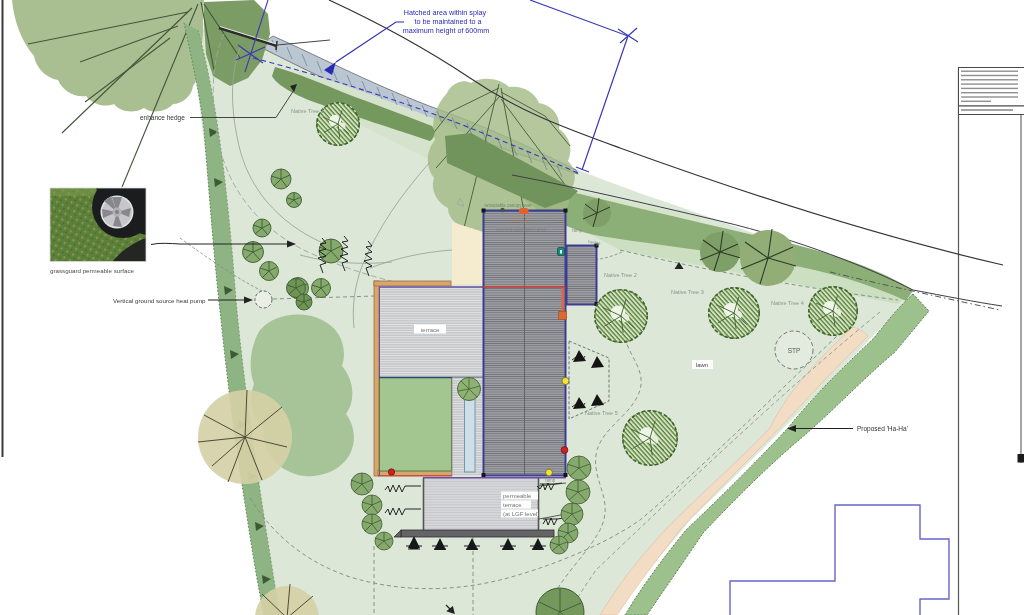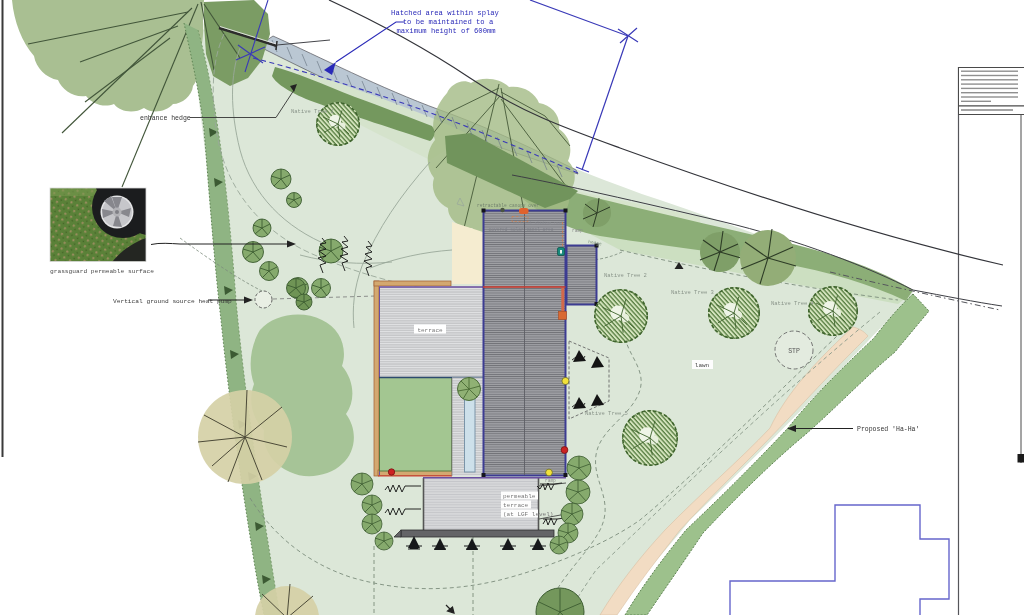--- a/index.html
+++ b/index.html
@@ -1,16 +1,16 @@
 <!DOCTYPE html>
 <html><head>
 <meta charset="utf-8">
 <style>
 html,body{margin:0;padding:0;background:#ffffff;}
-#page{width:1024px;height:615px;position:relative;overflow:hidden;font-family:Liberation Mono, monospace;}
+#page{width:1024px;height:615px;position:relative;overflow:hidden;font-family:Liberation Sans, sans-serif;}
 svg{display:block;}
 </style>
 </head>
 <body>
 <div id="page">
 <svg width="1024" height="615" viewBox="0 0 1024 615" xmlns="http://www.w3.org/2000/svg">
 <defs>
 <pattern id="roofHatch" width="4" height="2.2" patternUnits="userSpaceOnUse">
   <rect width="4" height="2.2" fill="#a0a1a5"></rect>
   <rect y="0" width="4" height="0.8" fill="#6e6f75"></rect>

